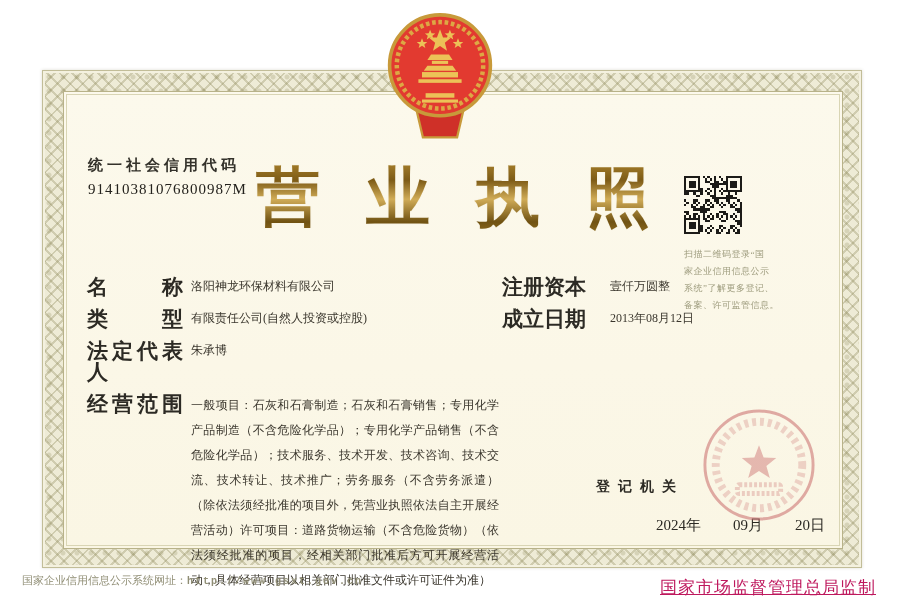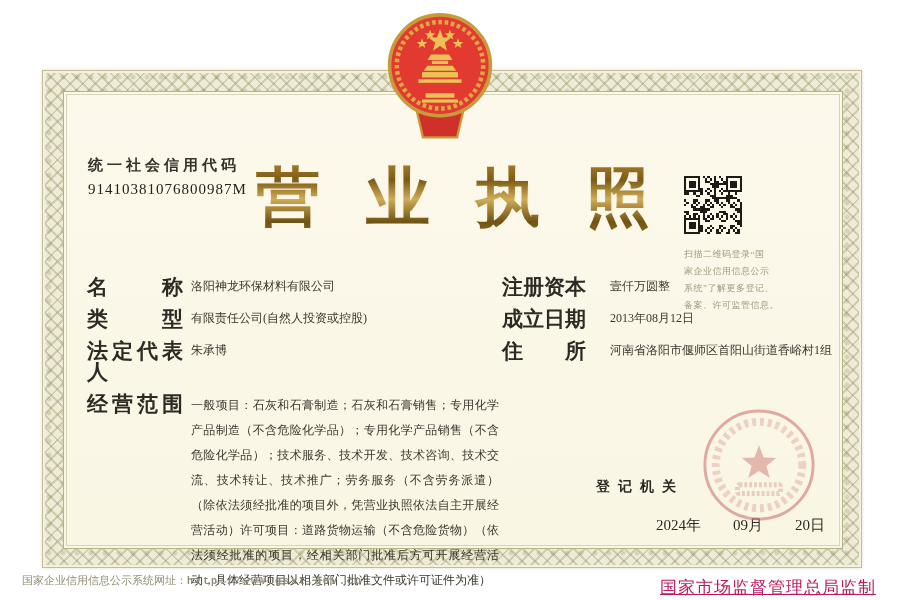--- a/index.html
+++ b/index.html
@@ -418,24 +418,20 @@
 
       <div class="col-right">
         <div class="frow">
           <span class="flabel">注册资本</span>
           <span class="fvalue">壹仟万圆整</span>
         </div>
         <div class="frow">
           <span class="flabel">成立日期</span>
           <span class="fvalue">2013年08月12日</span>
         </div>
-        <div class="frow">
-          <span class="flabel">住所</span>
-          <span class="fvalue">河南省洛阳市偃师区首阳山街道香峪村1组</span>
-        </div>
       </div>
 
       <div class="registrar">登记机关</div>
 
       <svg class="seal" viewBox="0 0 120 120">
         <defs>
             <filter id="sealblur">
               <feGaussianBlur stdDeviation="0.7"></feGaussianBlur>
             </filter>
           </defs>

